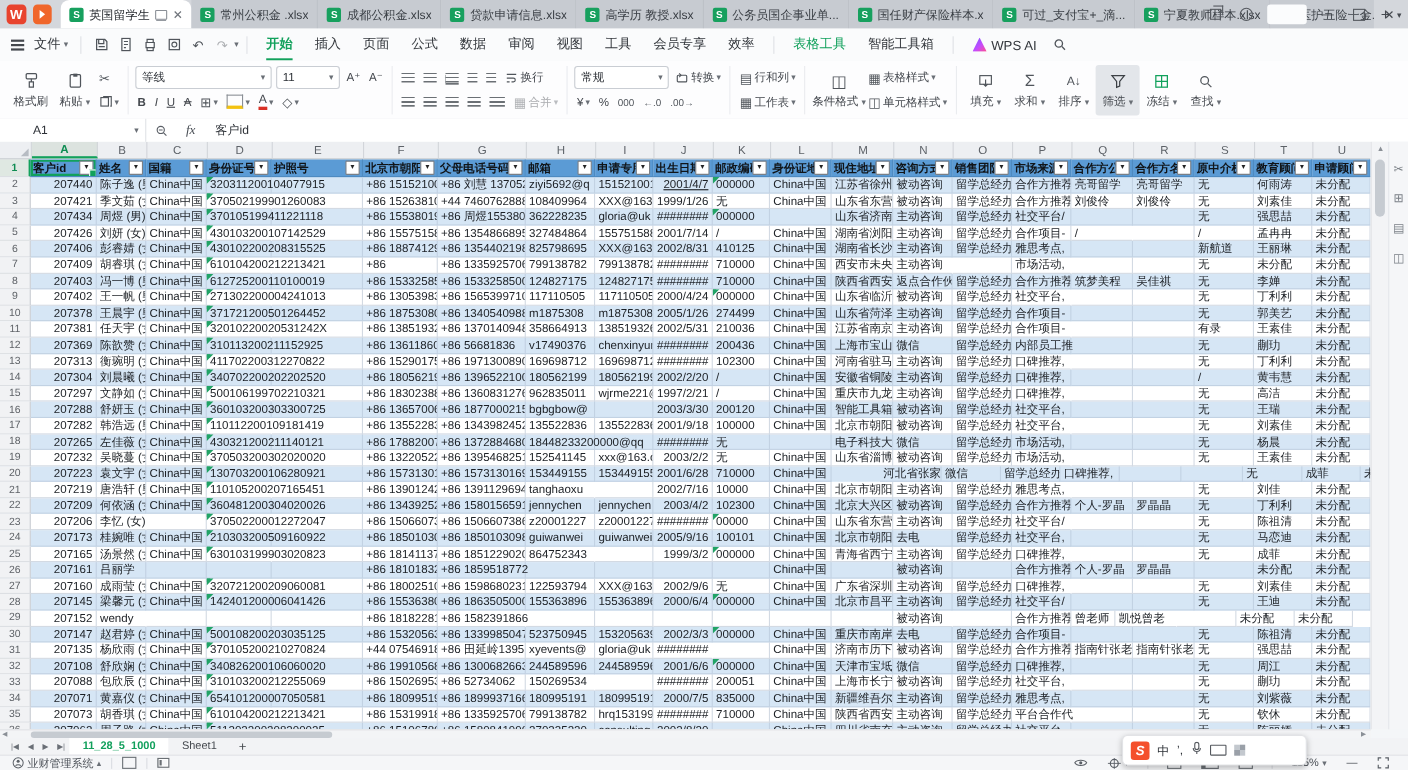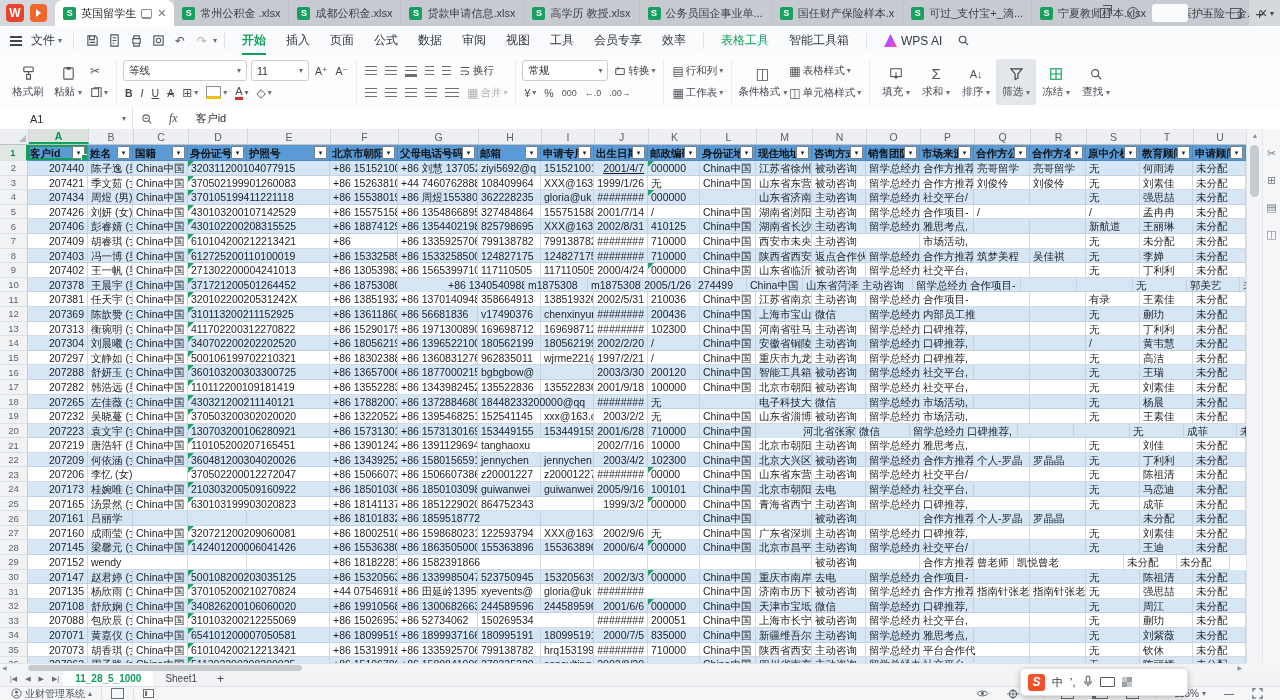--- a/index.html
+++ b/index.html
@@ -813,21 +813,21 @@
           <div class="c" style="width: 53px;">未分配</div>
         </div>
         <div class="row band">
           <div class="gut">10</div>
           <div class="c rt" style="width: 60px;">207378</div>
           <div class="c" style="width: 45px;">王晨宇 (男</div>
           <div class="c" style="width: 55px;">China中国</div>
           <div class="c sp tri" style="width: 59px;">371721200501264452</div>
           <div class="c" style="width: 83px;"></div>
           <div class="c" style="width: 68px;">+86 18753080</div>
-          <div class="c" style="width: 80px; margin-left: 47px;">+86 1340540988</div>
+          <div class="c" style="width: 80px;">+86 1340540988</div>
           <div class="c" style="width: 63px;">m1875308</div>
           <div class="c" style="width: 53px;">m1875308</div>
           <div class="c rt" style="width: 54px;">2005/1/26</div>
           <div class="c" style="width: 52px;">274499</div>
           <div class="c" style="width: 56px;">China中国</div>
           <div class="c" style="width: 56px;">山东省菏泽</div>
           <div class="c" style="width: 54px;">主动咨询</div>
           <div class="c" style="width: 54px;">留学总经办</div>
           <div class="c sp" style="width: 54px;">合作项目-</div>
           <div class="c" style="width: 56px;"></div>

